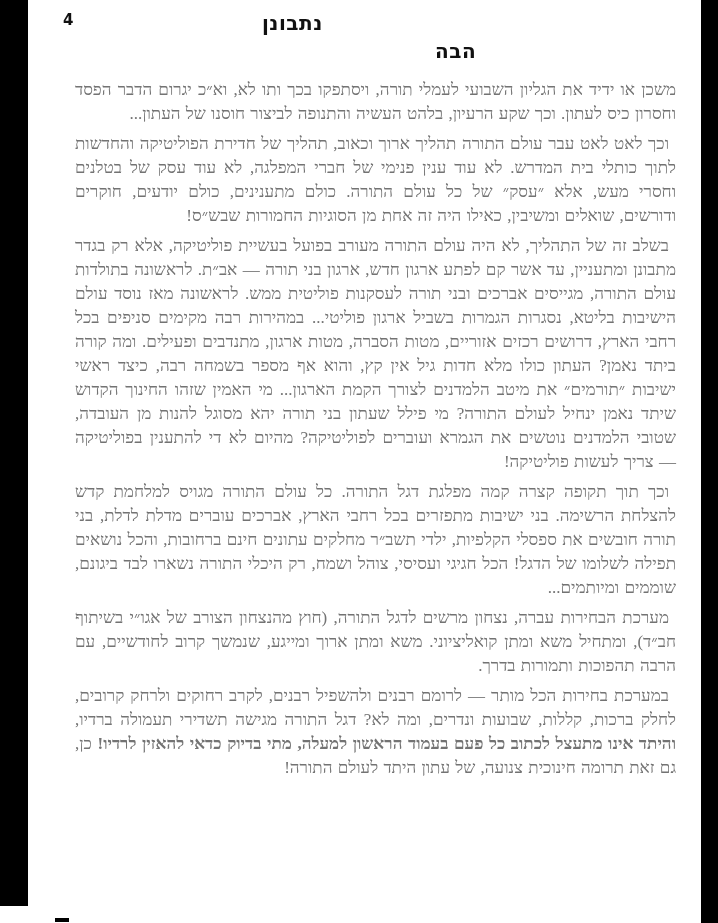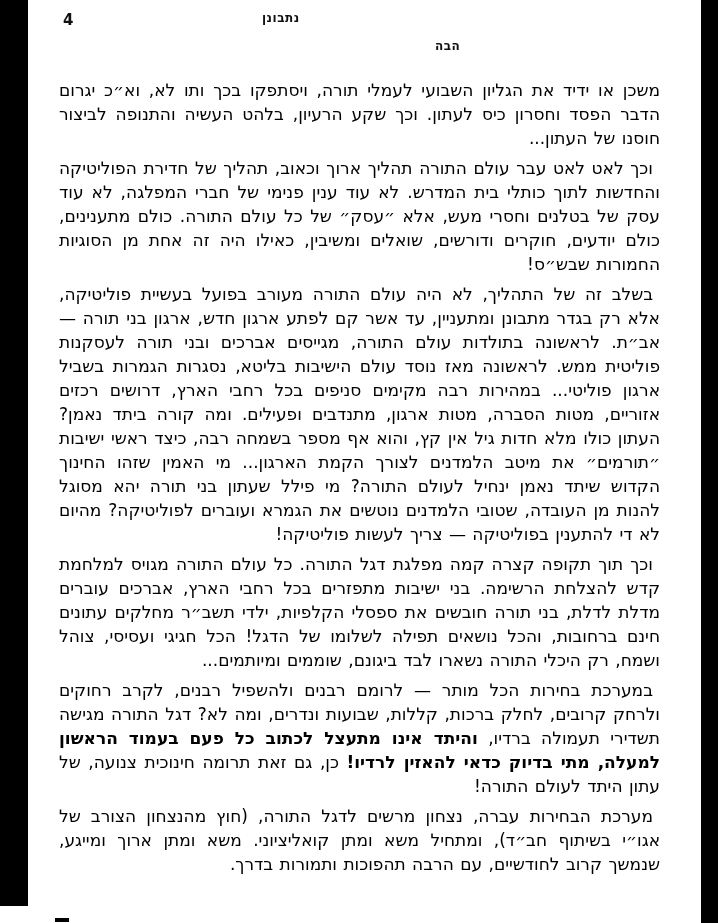--- a/index.html
+++ b/index.html
@@ -43,40 +43,41 @@
   .page-number {
     position: absolute;
     left: 63px; top: 11px;
     font-size: 15px;
     font-weight: 700;
     color: #111111;
   }
   .title-word {
     position: absolute;
     top: 11px;
-    font-size: 12px;
+    font-size: 20px;
     font-weight: 700;
     color: #111111;
     direction: rtl;
     letter-spacing: 0.5px;
   }
   .title-word-left  { left: 262px; }
   .title-word-right { left: 435px; margin-top: 28px; }
   
   .page-body {
     position: absolute;
     top: 78px;
-    right: 58px;
+    right: 42px;
     width: 601px;
     direction: rtl;
     text-align: justify;
     font-size: 17px;
     line-height: 24px;
-    color: #000000;
+    color: #737373;
     word-spacing: 1px;
+    font-family: Liberation Serif, serif;
   }
   .para {
     margin: 0 0 6px 0;
     text-indent: 7px;
   }
   .para.no-indent { text-indent: 0; }
   .bold-run { font-weight: 700; }
 </style>
 </head>
 <body>
@@ -91,17 +92,17 @@
     <span class="page-number">4</span>
     <span class="title-word title-word-right">הבה</span>
     <span class="title-word title-word-left">נתבונן</span>
   </header>
 
   <main class="page-body">
     <p class="para no-indent">משכן או ידיד את הגליון השבועי לעמלי תורה, ויסתפקו בכך ותו לא, וא״כ יגרום הדבר הפסד וחסרון כיס לעתון. וכך שקע הרעיון, בלהט העשיה והתנופה לביצור חוסנו של העתון...</p>
     <p class="para">וכך לאט לאט עבר עולם התורה תהליך ארוך וכאוב, תהליך של חדירת הפוליטיקה והחדשות לתוך כותלי בית המדרש. לא עוד ענין פנימי של חברי המפלגה, לא עוד עסק של בטלנים וחסרי מעש, אלא ״עסק״ של כל עולם התורה. כולם מתענינים, כולם יודעים, חוקרים ודורשים, שואלים ומשיבין, כאילו היה זה אחת מן הסוגיות החמורות שבש״ס!</p>
     <p class="para">בשלב זה של התהליך, לא היה עולם התורה מעורב בפועל בעשיית פוליטיקה, אלא רק בגדר מתבונן ומתעניין, עד אשר קם לפתע ארגון חדש, ארגון בני תורה — אב״ת. לראשונה בתולדות עולם התורה, מגייסים אברכים ובני תורה לעסקנות פוליטית ממש. לראשונה מאז נוסד עולם הישיבות בליטא, נסגרות הגמרות בשביל ארגון פוליטי... במהירות רבה מקימים סניפים בכל רחבי הארץ, דרושים רכזים אזוריים, מטות הסברה, מטות ארגון, מתנדבים ופעילים. ומה קורה ביתד נאמן? העתון כולו מלא חדות גיל אין קץ, והוא אף מספר בשמחה רבה, כיצד ראשי ישיבות ״תורמים״ את מיטב הלמדנים לצורך הקמת הארגון... מי האמין שזהו החינוך הקדוש שיתד נאמן ינחיל לעולם התורה? מי פילל שעתון בני תורה יהא מסוגל להנות מן העובדה, שטובי הלמדנים נוטשים את הגמרא ועוברים לפוליטיקה? מהיום לא די להתענין בפוליטיקה — צריך לעשות פוליטיקה!</p>
     <p class="para">וכך תוך תקופה קצרה קמה מפלגת דגל התורה. כל עולם התורה מגויס למלחמת קדש להצלחת הרשימה. בני ישיבות מתפזרים בכל רחבי הארץ, אברכים עוברים מדלת לדלת, בני תורה חובשים את ספסלי הקלפיות, ילדי תשב״ר מחלקים עתונים חינם ברחובות, והכל נושאים תפילה לשלומו של הדגל! הכל חגיגי ועסיסי, צוהל ושמח, רק היכלי התורה נשארו לבד ביגונם, שוממים ומיותמים...</p>
+    <p class="para">מערכת הבחירות עברה, נצחון מרשים לדגל התורה, (חוץ מהנצחון הצורב של אגו״י בשיתוף חב״ד), ומתחיל משא ומתן קואליציוני. משא ומתן ארוך ומייגע, שנמשך קרוב לחודשיים, עם הרבה תהפוכות ותמורות בדרך.</p>
     <p class="para"><span>במערכת בחירות הכל מותר — לרומם רבנים ולהשפיל רבנים, לקרב רחוקים ולרחק קרובים, לחלק ברכות, קללות, שבועות ונדרים, ומה לא? דגל התורה מגישה תשדירי תעמולה ברדיו, </span><b class="bold-run">והיתד אינו מתעצל לכתוב כל פעם בעמוד הראשון למעלה, מתי בדיוק כדאי להאזין לרדיו!</b><span> כן, גם זאת תרומה חינוכית צנועה, של עתון היתד לעולם התורה!</span></p>
-    <p class="para">מערכת הבחירות עברה, נצחון מרשים לדגל התורה, (חוץ מהנצחון הצורב של אגו״י בשיתוף חב״ד), ומתחיל משא ומתן קואליציוני. משא ומתן ארוך ומייגע, שנמשך קרוב לחודשיים, עם הרבה תהפוכות ותמורות בדרך.</p>
   </main>
 
 </div>
 
 </body></html>

